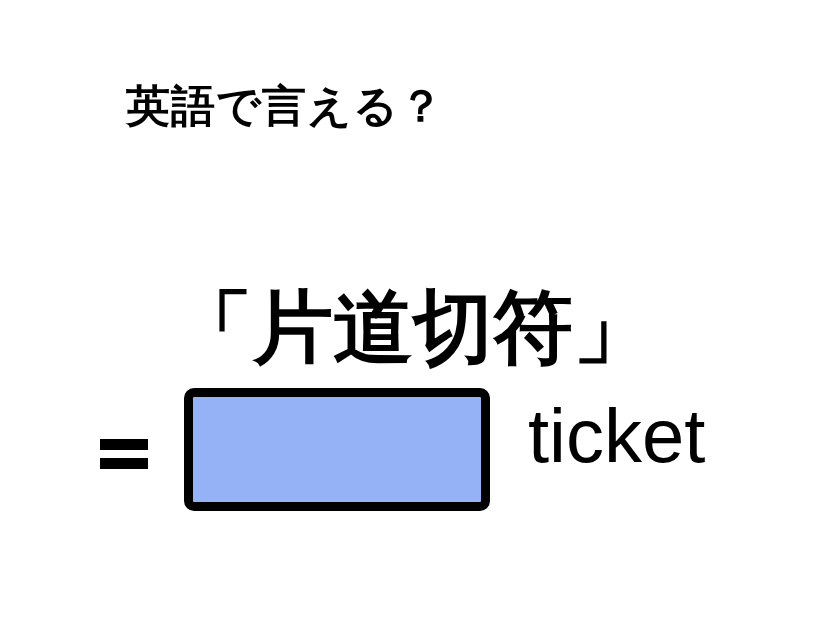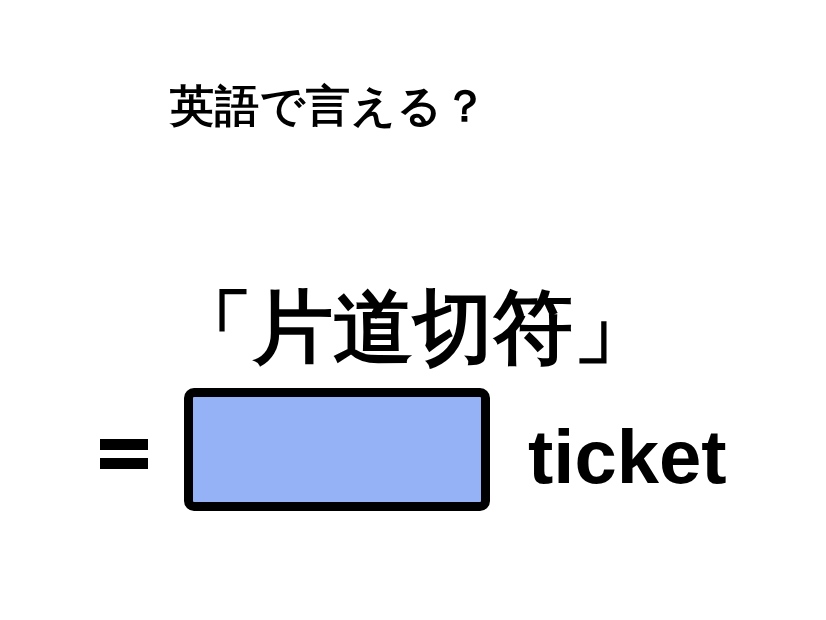--- a/index.html
+++ b/index.html
@@ -17,21 +17,20 @@
   }
   .header-question {
     position: absolute;
     left: 126px;
     top: 82px;
     font-size: 44px;
     font-weight: 700;
     line-height: 1.1;
     letter-spacing: 1px;
     white-space: nowrap;
-    margin-left: 44px;
   }
   .phrase {
     position: absolute;
     left: 0;
     top: 248px;
     width: 100%;
     text-align: center;
     font-size: 80px;
     font-weight: 700;
     line-height: 1.1;
@@ -67,23 +66,23 @@
     width: 306px;
     height: 123px;
     box-sizing: border-box;
     border: 9px solid #000000;
     border-radius: 10px;
     background: #95B2F7;
   }
   .answer-suffix {
     position: absolute;
     left: 528px;
-    top: 415px;
+    top: 394px;
     font-size: 76px;
-    font-weight: 700;
+    font-weight: 400;
     line-height: 1.1;
     white-space: nowrap;
   }
 </style>
 </head>
 <body>
 
 <div class="quiz-card" style="background: rgb(255, 255, 255); color: rgb(0, 0, 0);">
 
   <div class="header-question">英語で言える？</div>

